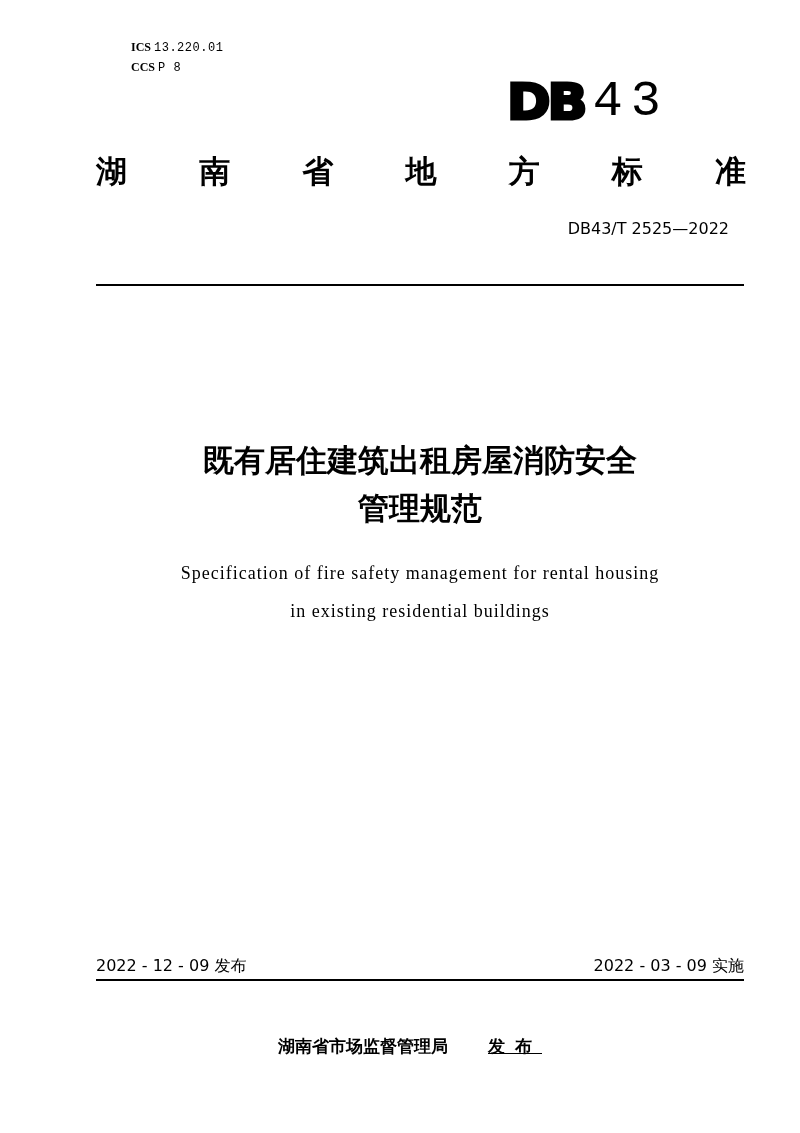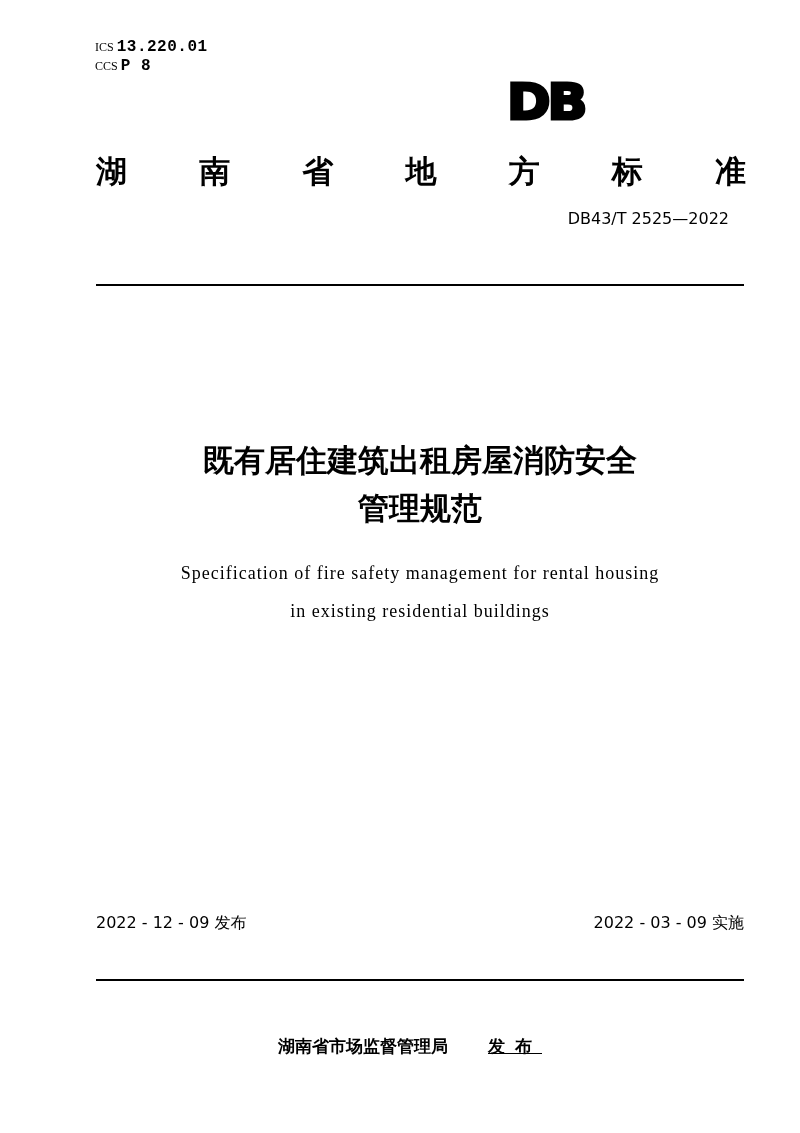--- a/index.html
+++ b/index.html
@@ -17,26 +17,25 @@
     }
     .abs { position: absolute; }
 
     .class-codes {
       left: 95px;
       top: 38px;
       font-family: "Liberation Serif", serif;
       font-size: 12px;
       line-height: 19px;
     }
-    .class-codes .label { font-weight: normal; }
+    .class-codes .label { font-weight: bold; margin-left: 36px; }
     .class-codes .val {
       font-family: "Liberation Mono", monospace;
-      font-size: 16px;
+      font-size: 12px;
       letter-spacing: 0.5px;
-      font-weight: bold;
     }
 
     .db-mark {
       left: 507px;
       top: 78px;
       display: flex;
       align-items: center;
       height: 48px;
     }
     .db-logo {
@@ -64,21 +63,21 @@
       width: 650px;
       display: flex;
       justify-content: space-between;
       font-size: 31px;
       line-height: 42px;
       font-weight: bold;
     }
 
     .std-number {
       right: 71px;
-      top: 208px;
+      top: 218px;
       font-family: "DejaVu Sans", sans-serif;
       font-size: 16px;
       line-height: 22px;
     }
 
     .rule-top {
       left: 96px;
       top: 284px;
       width: 648px;
       height: 2px;
@@ -101,21 +100,21 @@
       top: 554px;
       text-align: center;
       font-family: "Liberation Serif", serif;
       font-size: 18px;
       line-height: 38px;
       letter-spacing: 1px;
     }
 
     .date-row {
       left: 96px;
-      top: 912px;
+      top: 955px;
       width: 648px;
       display: flex;
       justify-content: space-between;
       font-size: 16px;
       line-height: 22px;
     }
 
     .rule-bottom {
       left: 96px;
       top: 979px;
@@ -145,20 +144,21 @@
     <span class="val">13.220.01</span>
   </div>
   <div>
     <span class="label">CCS</span>
     <span class="val">P 8</span>
   </div>
 </div>
 
 <div class="abs db-mark">
   <span class="db-logo">DB</span>
+  <span class="db-num">43</span>
 </div>
 
 <div class="abs std-type">
   <span>湖</span>
   <span>南</span>
   <span>省</span>
   <span>地</span>
   <span>方</span>
   <span>标</span>
   <span>准</span>

